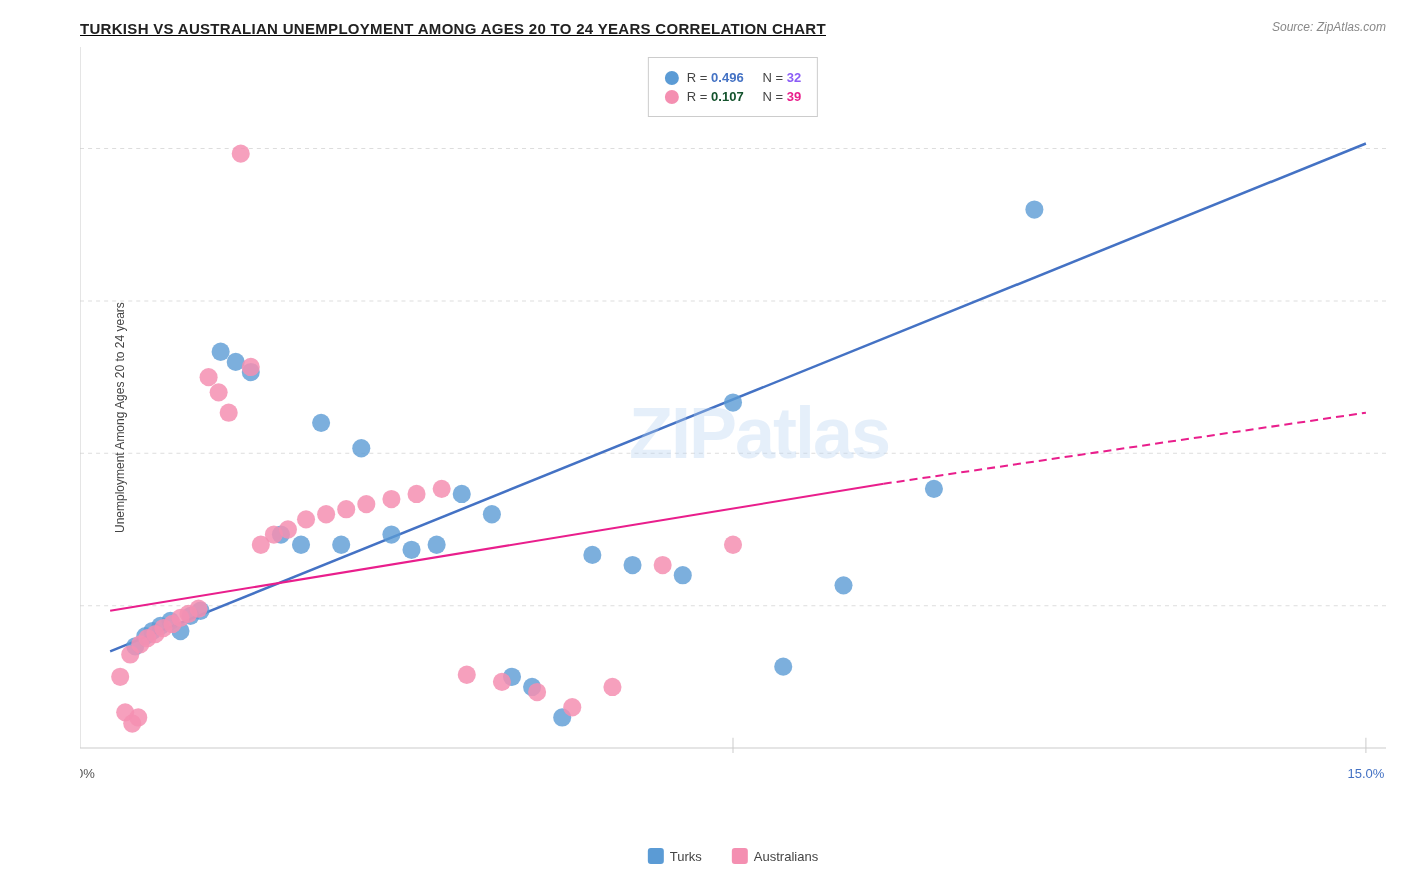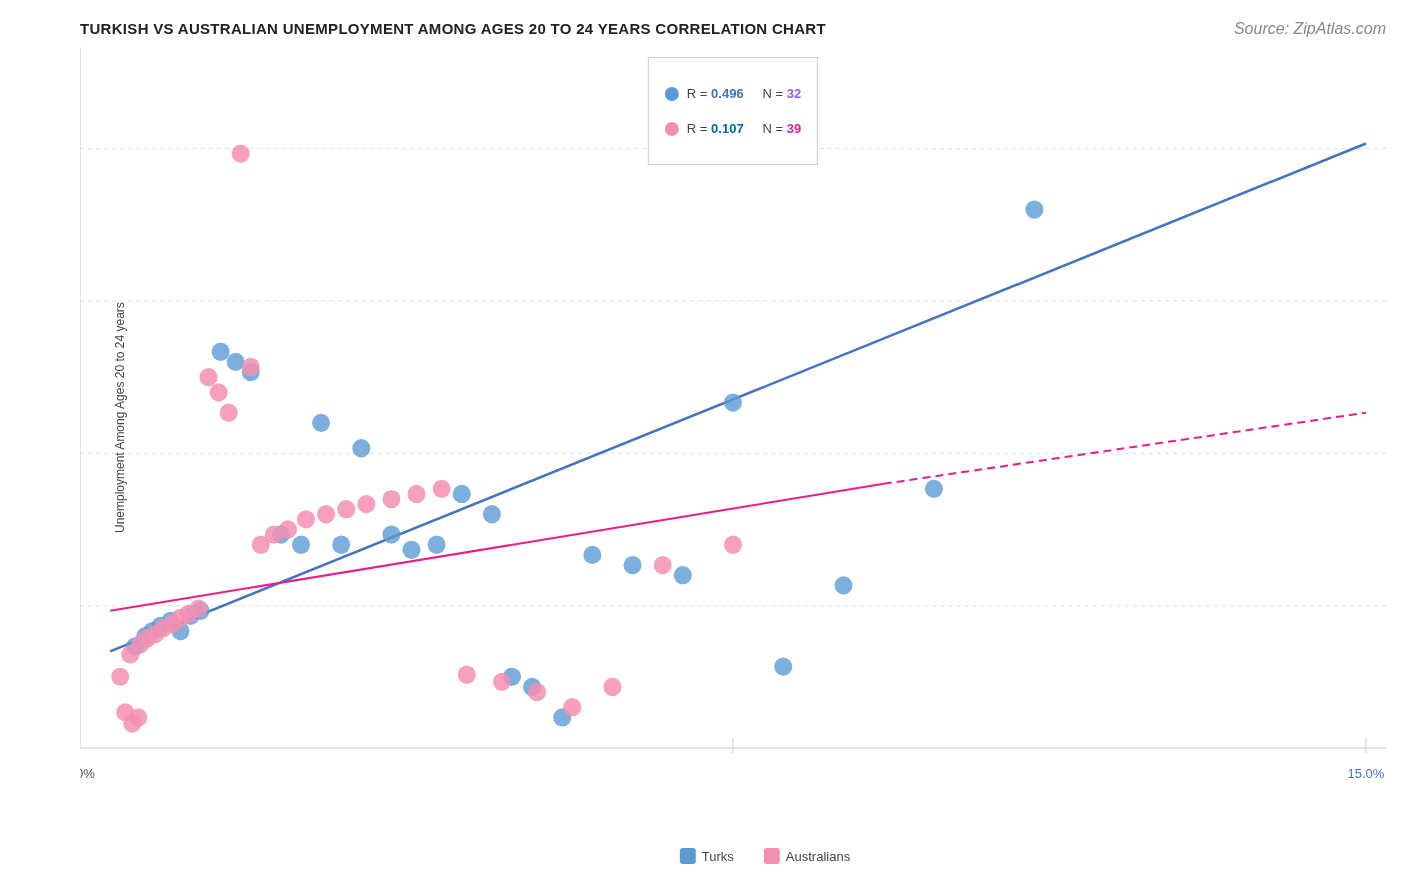--- a/index.html
+++ b/index.html
@@ -8,34 +8,35 @@
       height: 892px;
       background: #fff;
       font-family: Arial, sans-serif;
       overflow: hidden;
     }
     .chart-container {
       width: 1406px;
       height: 892px;
       position: relative;
       padding: 20px 20px 60px 80px;
+      text-decoration: underline;
     }
     .chart-title {
       font-size: 15px;
       font-weight: bold;
       color: #222;
       text-transform: uppercase;
       margin-bottom: 10px;
       letter-spacing: 0.3px;
     }
     .source-label {
       position: absolute;
       top: 20px;
       right: 20px;
-      font-size: 16px;
+      font-size: 12px;
       color: #888;
       font-style: italic;
     }
     .chart-area {
       position: relative;
       width: 100%;
       height: calc(100% - 40px);
     }
     svg.main-chart {
       width: 100%;
@@ -48,21 +49,21 @@
       transform: translateX(-50%);
       background: white;
       border: 1px solid #ccc;
       padding: 8px 16px;
       font-size: 13px;
     }
     .legend-row {
       display: flex;
       align-items: center;
       gap: 8px;
-      margin: 20px 0;
+      margin: 4px 0;
     }
     .legend-dot {
       width: 14px;
       height: 14px;
       border-radius: 50%;
       display: inline-block;
     }
     .legend-text {
       color: #444;
     }
@@ -81,21 +82,20 @@
       width: 200px;
     }
     .bottom-legend {
       position: absolute;
       bottom: -45px;
       left: 50%;
       transform: translateX(-50%);
       display: flex;
       gap: 30px;
       align-items: center;
-      margin-left: 32px;
     }
     .bottom-legend-item {
       display: flex;
       align-items: center;
       gap: 6px;
       font-size: 13px;
       color: #444;
     }
     .bottom-legend-dot {
       width: 16px;
@@ -129,26 +129,27 @@
 
     
     <div class="legend-box">
       <div class="legend-row">
         <span class="legend-dot" style="background:#5b9bd5;"></span>
         <span class="legend-text">R = <span class="legend-value" style="color:#4472c4;">0.496</span></span>
         <span class="legend-text">&nbsp;&nbsp; N = <span class="legend-value" style="color:#8b5cf6;">32</span></span>
       </div>
       <div class="legend-row">
         <span class="legend-dot" style="background:#f48fb1;"></span>
-        <span class="legend-text">R = <span class="legend-value" style="color:#0369a1;">0.107</span></span>
+        <span class="legend-text">R = <span class="legend-value" style="color:#14532d;">0.107</span></span>
         <span class="legend-text">&nbsp;&nbsp; N = <span class="legend-value" style="color:#e91e8c;">39</span></span>
       </div>
     </div>
 
     
+    <div class="watermark">ZIPatlas</div>
 
     
     <svg class="main-chart" viewBox="0 0 1300 760" preserveAspectRatio="none">
 
       <line x1="0" y1="100" x2="1300" y2="100" stroke="#ddd" stroke-width="1" stroke-dasharray="4,4"></line>
       <line x1="0" y1="250" x2="1300" y2="250" stroke="#ddd" stroke-width="1" stroke-dasharray="4,4"></line>
       <line x1="0" y1="400" x2="1300" y2="400" stroke="#ddd" stroke-width="1" stroke-dasharray="4,4"></line>
       <line x1="0" y1="550" x2="1300" y2="550" stroke="#ddd" stroke-width="1" stroke-dasharray="4,4"></line>
       <line x1="0" y1="690" x2="1300" y2="690" stroke="#ccc" stroke-width="1"></line>
 

